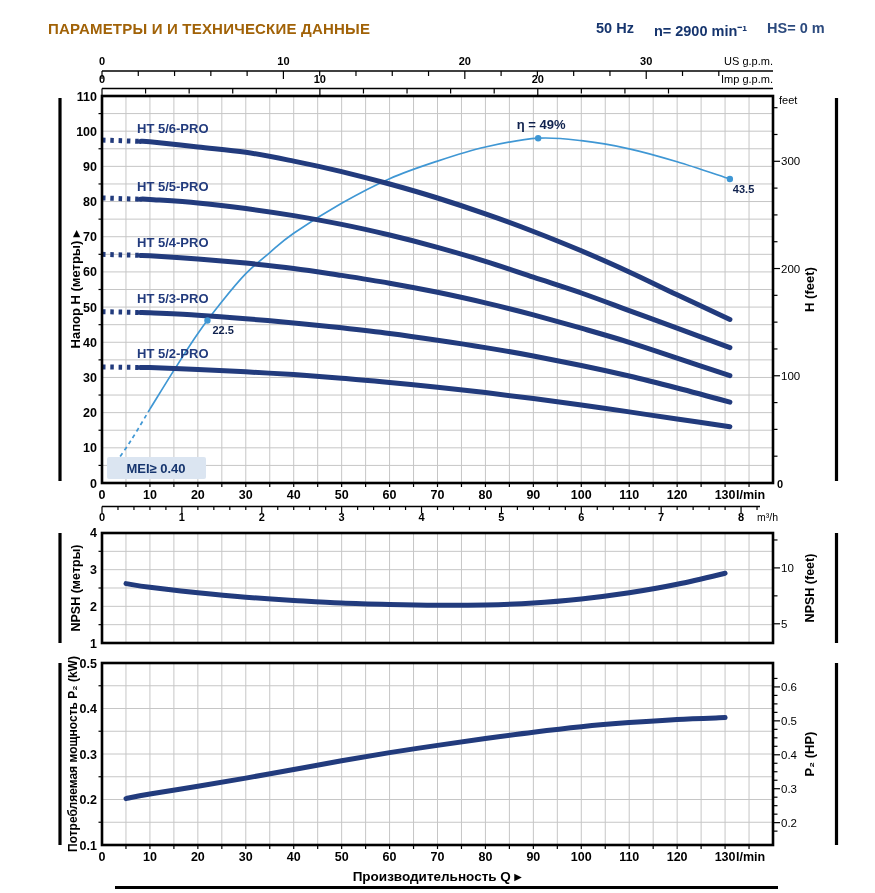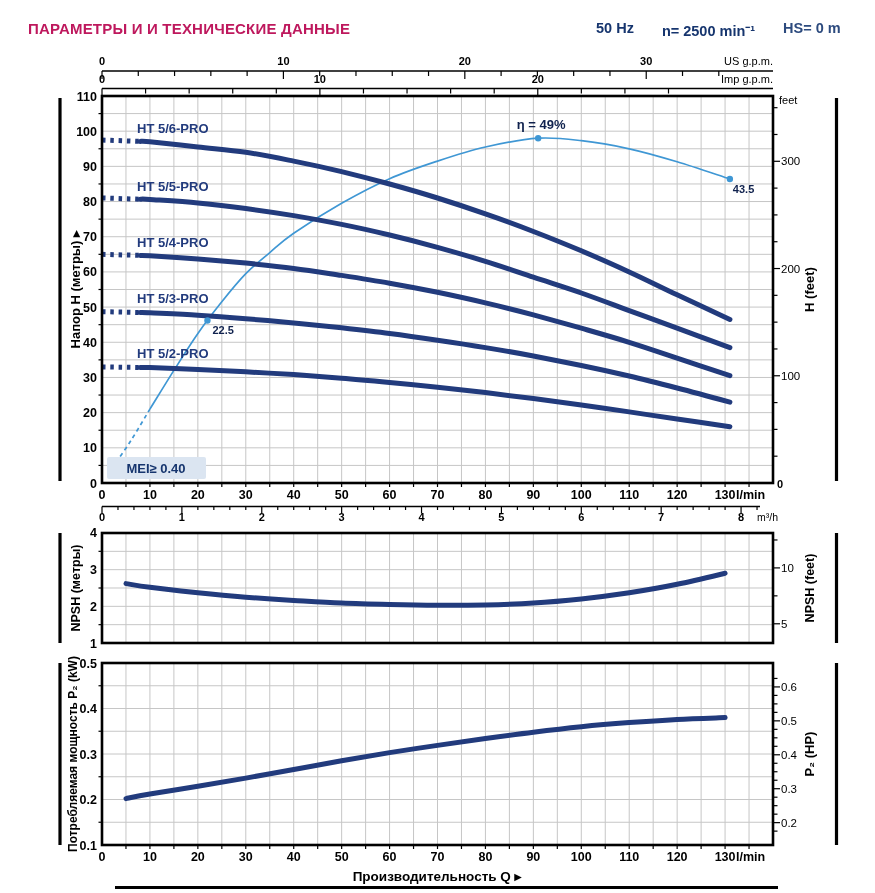--- a/index.html
+++ b/index.html
@@ -1,34 +1,34 @@
 <!DOCTYPE html>
 <html><head>
 <meta charset="utf-8">
 <style>
   html,body{margin:0;padding:0;background:#fff;}
   .page{position:relative;width:875px;height:893px;background:#fff;
         font-family:"Liberation Sans",sans-serif;overflow:hidden;}
-  .title{position:absolute;left:28px;top:20px;font-size:15px;font-weight:bold;
-         color:#be185d;letter-spacing:.2px;}
+  .title{position:absolute;left:48px;top:20px;font-size:15px;font-weight:bold;
+         color:#a16207;letter-spacing:.2px;}
   .hdr-right{position:absolute;left:596px;top:20px;font-size:14.5px;color:#16356e;
-             display:flex;gap:28px;white-space:nowrap;}
+             display:flex;gap:20px;white-space:nowrap;}
   .hdr-right .b{font-weight:bold;}
   .hdr-right .r{font-weight:bold;color:#2c4a7e;}
   svg{position:absolute;left:0;top:0;}
   svg text{font-family:"Liberation Sans",sans-serif;}
 </style>
 </head>
 <body>
 
 <div class="page">
   <span class="title">ПАРАМЕТРЫ И И ТЕХНИЧЕСКИЕ ДАННЫЕ</span>
   <div class="hdr-right">
     <span class="b">50 Hz</span>
-    <span class="b">n= 2500 min⁻¹</span>
+    <span class="b">n= 2900 min⁻¹</span>
     <span class="r">HS= 0 m</span>
   </div>
   <svg id="charts" width="875" height="893" viewBox="0 0 875 893">
       <g stroke="#c6c6c6" stroke-width="1">
         <line x1="125.9645" y1="96" x2="125.9645" y2="483"></line>
         <line x1="149.929" y1="96" x2="149.929" y2="483"></line>
         <line x1="173.89350000000002" y1="96" x2="173.89350000000002" y2="483"></line>
         <line x1="197.858" y1="96" x2="197.858" y2="483"></line>
         <line x1="221.8225" y1="96" x2="221.8225" y2="483"></line>
         <line x1="245.787" y1="96" x2="245.787" y2="483"></line>

